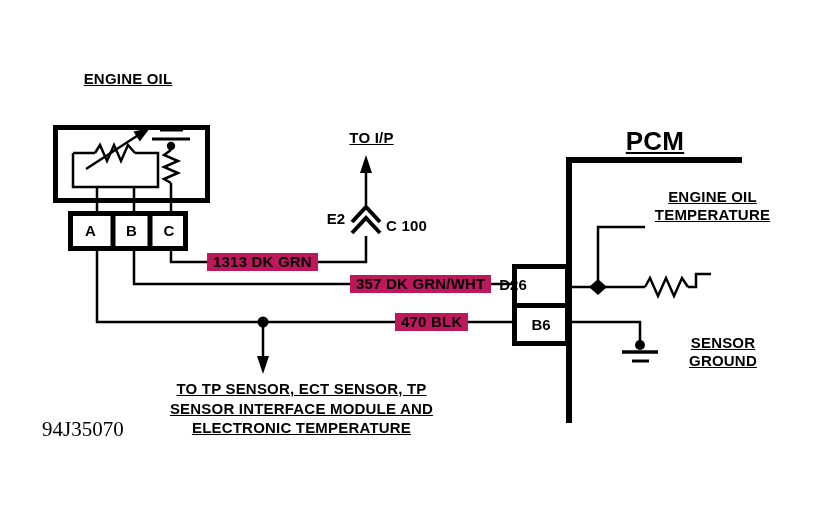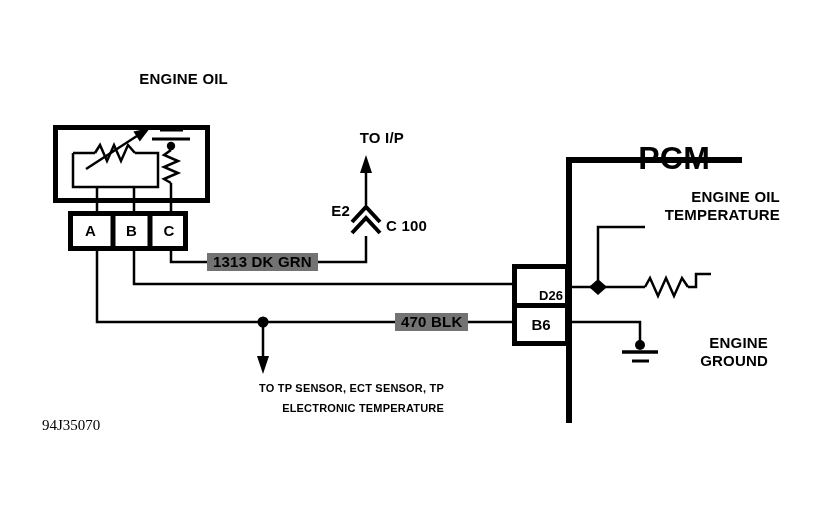--- a/index.html
+++ b/index.html
@@ -1,22 +1,22 @@
 <!DOCTYPE html>
 <html><head>
 <meta charset="utf-8">
 <style>
   html,body{margin:0;padding:0;background:#fff;}
   #canvas{
     position:relative;width:838px;height:511px;background:#fff;overflow:hidden;
     font-family:"Liberation Sans",sans-serif;color:#000;
   }
   .lbl{position:absolute;font-weight:700;font-size:15px;letter-spacing:.2px;line-height:18px;white-space:nowrap;}
-  .ctr{text-align:right;white-space:normal;}
-  .wire-lbl{position:absolute;font-weight:700;font-size:15px;letter-spacing:.2px;background:#737373;padding:0 6px;line-height:18px;white-space:nowrap;}
+  .ctr{text-align:center;white-space:normal;text-decoration:underline;}
+  .wire-lbl{position:absolute;font-weight:700;font-size:15px;letter-spacing:.2px;background:#be185d;padding:0 6px;line-height:18px;white-space:nowrap;}
   .cell{position:absolute;font-weight:700;text-align:center;}
   svg{position:absolute;left:0;top:0;}
   .ink{stroke:#000;fill:none;}
   .fill{fill:#000;stroke:none;}
 </style>
 </head>
 <body>
 
 <div id="canvas">
 
@@ -95,42 +95,44 @@
 
   <div class="lbl ctr" style="left:28px;top:70px;width:200px;">
     <div>ENGINE OIL</div>
   </div>
 
   <div class="cell" style="left:68px;top:222px;width:45px;font-size:15px;">A</div>
   <div class="cell" style="left:113px;top:222px;width:37px;font-size:15px;">B</div>
   <div class="cell" style="left:150px;top:222px;width:38px;font-size:15px;">C</div>
 
   <div class="wire-lbl" style="left:207px;top:253px;">1313 DK GRN</div>
+  <div class="wire-lbl" style="left:350px;top:275px;">357 DK GRN/WHT</div>
   <div class="wire-lbl" style="left:395px;top:313px;">470 BLK</div>
 
   <div class="lbl ctr" style="left:339px;top:129px;width:65px;">TO I/P</div>
-  <div class="lbl" style="left:322px;top:202px;width:28px;text-align:right;">E2</div>
+  <div class="lbl" style="left:322px;top:210px;width:28px;text-align:center;">E2</div>
   <div class="lbl" style="left:386px;top:217px;">C 100</div>
 
-  <div class="lbl ctr" style="left:600px;top:145px;width:110px;font-size:32px;line-height:26px;">PCM</div>
+  <div class="lbl ctr" style="left:600px;top:128px;width:110px;font-size:26px;line-height:26px;">PCM</div>
 
-  <div class="cell" style="left:522px;top:276px;width:58px;font-size:13px;margin-top:12px;">D26</div>
+  <div class="cell" style="left:484px;top:276px;width:58px;font-size:15px;">D26</div>
   <div class="cell" style="left:512px;top:316px;width:58px;font-size:15px;">B6</div>
 
   <div class="lbl ctr" style="left:645px;top:188px;width:135px;">
     <div>ENGINE OIL</div>
     <div>TEMPERATURE</div>
   </div>
 
 
   <div class="lbl ctr" style="left:678px;top:334px;width:90px;">
-    <div>ENGINE</div>
+    <div>SENSOR</div>
     <div>GROUND</div>
   </div>
 
-  <div class="lbl ctr" style="left:159px;top:379px;width:285px;font-size:11px;line-height:19.5px;">
+  <div class="lbl ctr" style="left:159px;top:379px;width:285px;font-size:15px;line-height:19.5px;">
     <div>TO TP SENSOR, ECT SENSOR, TP</div>
+    <div>SENSOR INTERFACE MODULE AND</div>
     <div>ELECTRONIC TEMPERATURE</div>
   </div>
 
-  <div style="position:absolute;left:42px;top:417px;font-family:'Liberation Serif',serif;font-size:15px;">94J35070</div>
+  <div style="position:absolute;left:42px;top:417px;font-family:'Liberation Serif',serif;font-size:21px;">94J35070</div>
 
 </div>
 
 </body></html>

